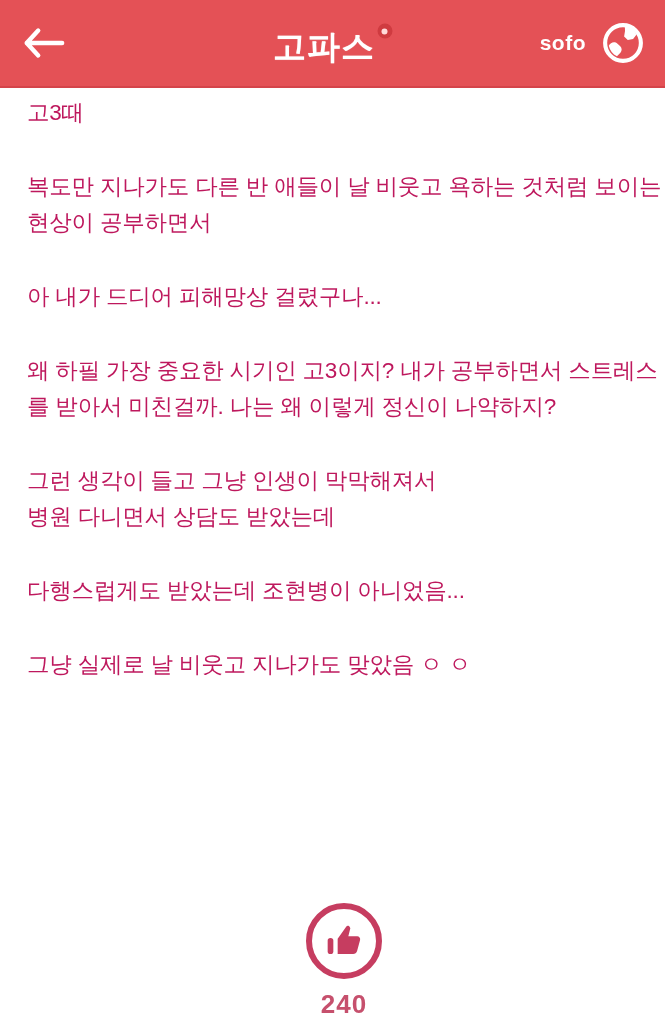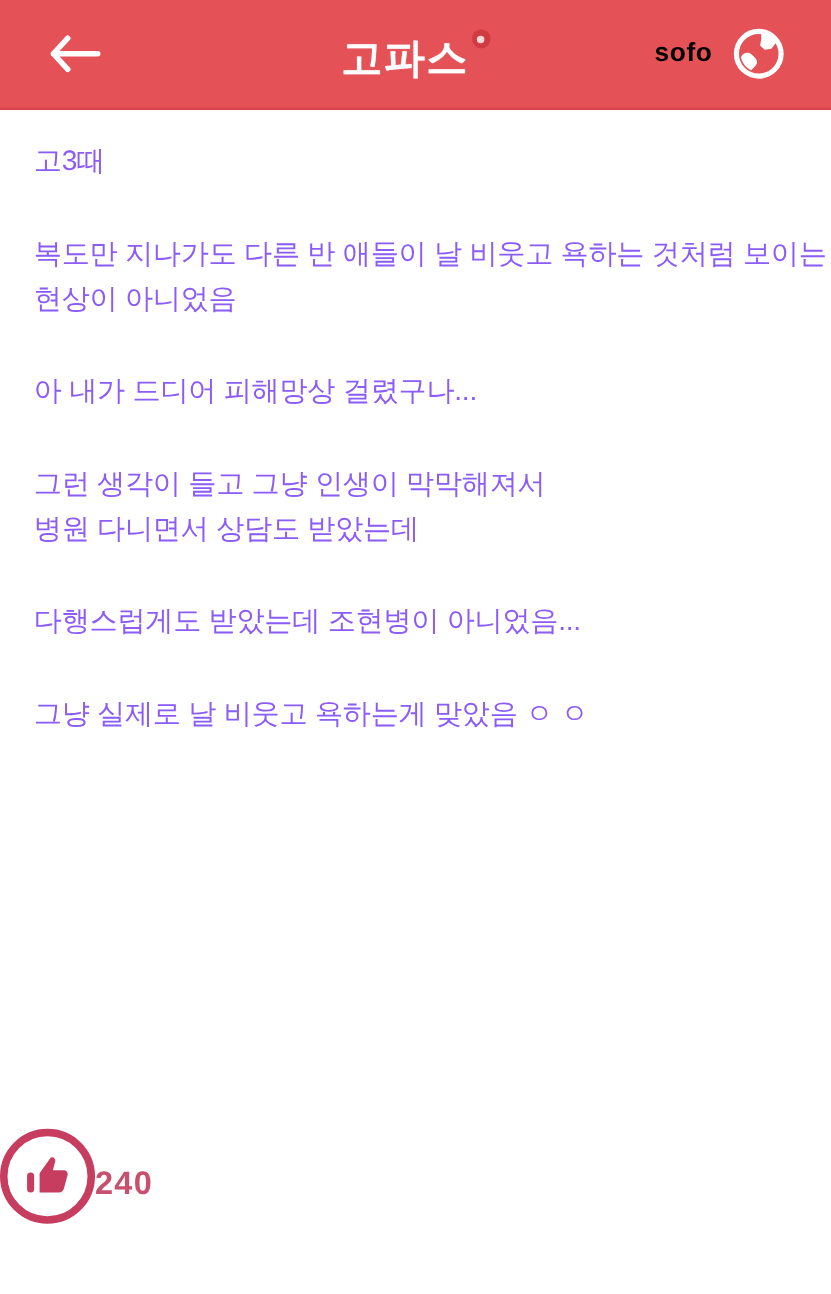--- a/index.html
+++ b/index.html
@@ -16,21 +16,21 @@
 
   
   .app-header {
     position: absolute;
     top: 0; left: 0; right: 0;
     height: 88px;
     background: #e45156;
     border-bottom: 2px solid #d4444a;
     display: flex;
     align-items: center;
-    padding: 0 36px;
+    padding: 0 20px;
   }
   .back-btn {
     background: none;
     border: none;
     width: 56px;
     height: 48px;
     display: flex;
     align-items: center;
     justify-content: flex-start;
     cursor: pointer;
@@ -70,63 +70,64 @@
     border-radius: 50%;
     background: #ffd9d9;
   }
   .header-right {
     margin-left: auto;
     display: flex;
     align-items: center;
     gap: 15px;
   }
   .username {
-    color: #000000;
+    color: #ffffff;
     font-size: 21px;
     font-weight: 700;
     letter-spacing: 0.5px;
   }
   .globe-btn {
     background: none;
     border: none;
     padding: 0;
     width: 44px;
     height: 44px;
     cursor: pointer;
     display: flex;
     align-items: center;
     justify-content: center;
   }
 
   
   .post-body {
     position: absolute;
-    top: 96px;
+    top: 80px;
     left: 0;
     right: 0;
     padding: 15px 27px 0 27px;
-    color: #8b5cf6;
+    color: #be185d;
   }
   .post-body p {
     font-size: 22.5px;
     line-height: 36px;
     margin: 0 0 38px 0;
     white-space: pre;       
     letter-spacing: -0.2px;
   }
 
   
   .like-area {
     position: absolute;
     top: 903px;
     left: 0;
     right: 0;
     display: flex;
-    flex-direction: row;
-    align-items: center;
+    flex-direction: column;
+    align-items: center;
+    padding-left: 23px;
   }
   .like-btn {
     width: 76px;
     height: 76px;
     border-radius: 50%;
     border: 6px solid #c63d60;
     background: #ffffff;
     display: flex;
     align-items: center;
     justify-content: center;
@@ -172,26 +173,28 @@
             <path fill="#ffffff" d="M26 5.2c5.8 1 10.6 4.6 12.8 9.6l-3.8 4.8-5.8 1-4-3.8 1-5.8z"></path>
           </svg>
         </span>
       </button>
     </div>
   </header>
 
   <main class="post-body">
     <p>고3때</p>
     <p>복도만 지나가도 다른 반 애들이 날 비웃고 욕하는 것처럼 보이는
-현상이 아니었음</p>
+현상이 공부하면서</p>
     <p>아 내가 드디어 피해망상 걸렸구나...</p>
+    <p>왜 하필 가장 중요한 시기인 고3이지? 내가 공부하면서 스트레스
+를 받아서 미친걸까. 나는 왜 이렇게 정신이 나약하지?</p>
     <p>그런 생각이 들고 그냥 인생이 막막해져서
 병원 다니면서 상담도 받았는데</p>
     <p>다행스럽게도 받았는데 조현병이 아니었음...</p>
-    <p>그냥 실제로 날 비웃고 욕하는게 맞았음 ㅇ ㅇ</p>
+    <p>그냥 실제로 날 비웃고 지나가도 맞았음 ㅇ ㅇ</p>
   </main>
 
   <footer class="like-area">
     <button class="like-btn">
       <span style="display:flex;">
         <svg width="40" height="40" viewBox="0 0 24 24" fill="#c63d60">
           <rect x="2.2" y="10.2" width="3.4" height="9.6" rx="1.7"></rect>
           <path d="M8.2 19.8 V10.6 L13.3 3.4 c.55-.8 1.75-.68 2.15.22 l.35.8 -1.2 4.68 h5.3 c1.2 0 2.05 1.1 1.75 2.25 l-1.8 6.6 c-.3 1.1-1.25 1.85-2.35 1.85 z"></path>
         </svg>
       </span>

